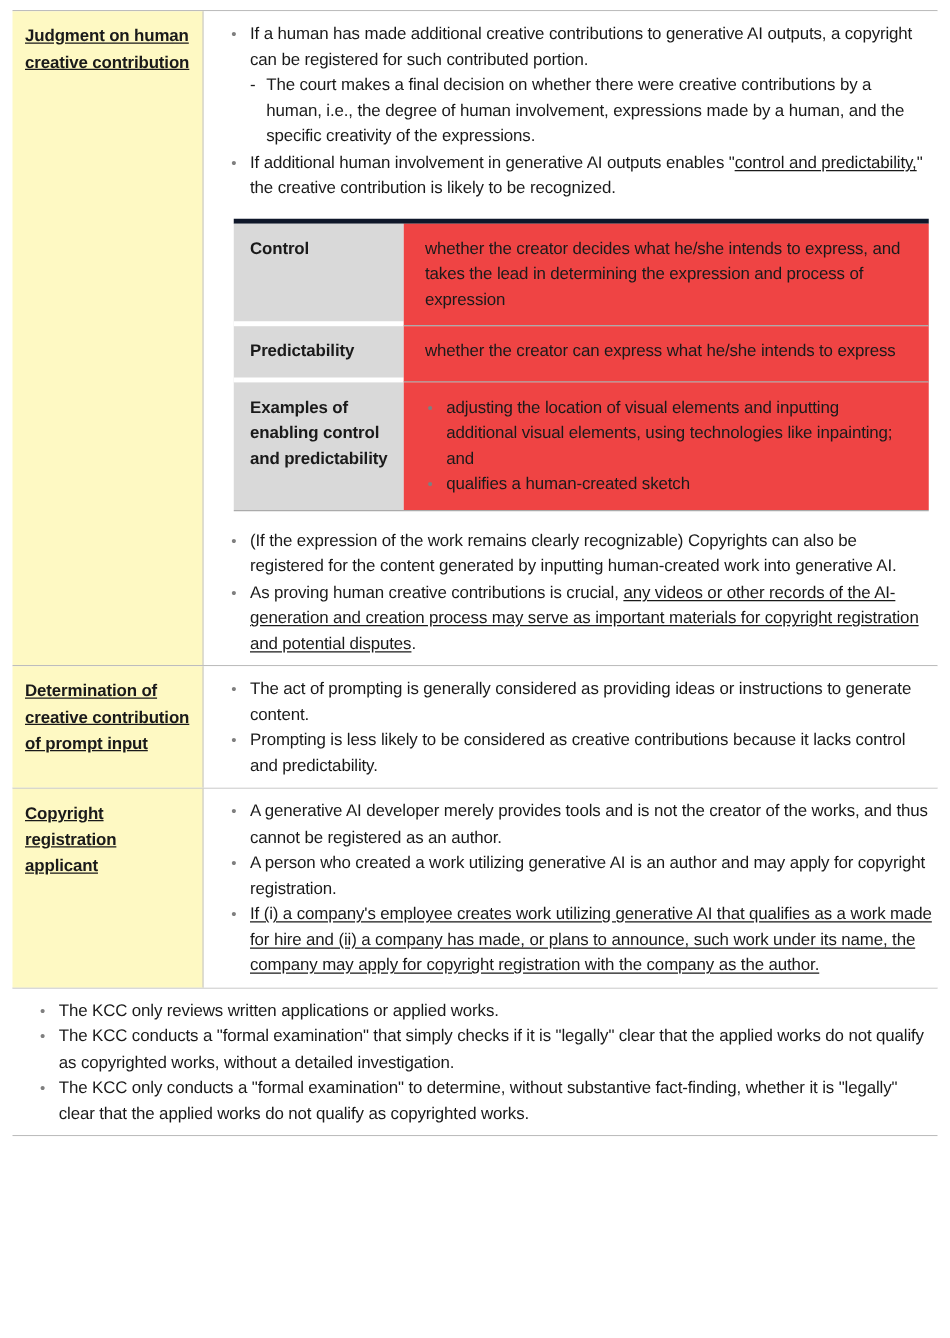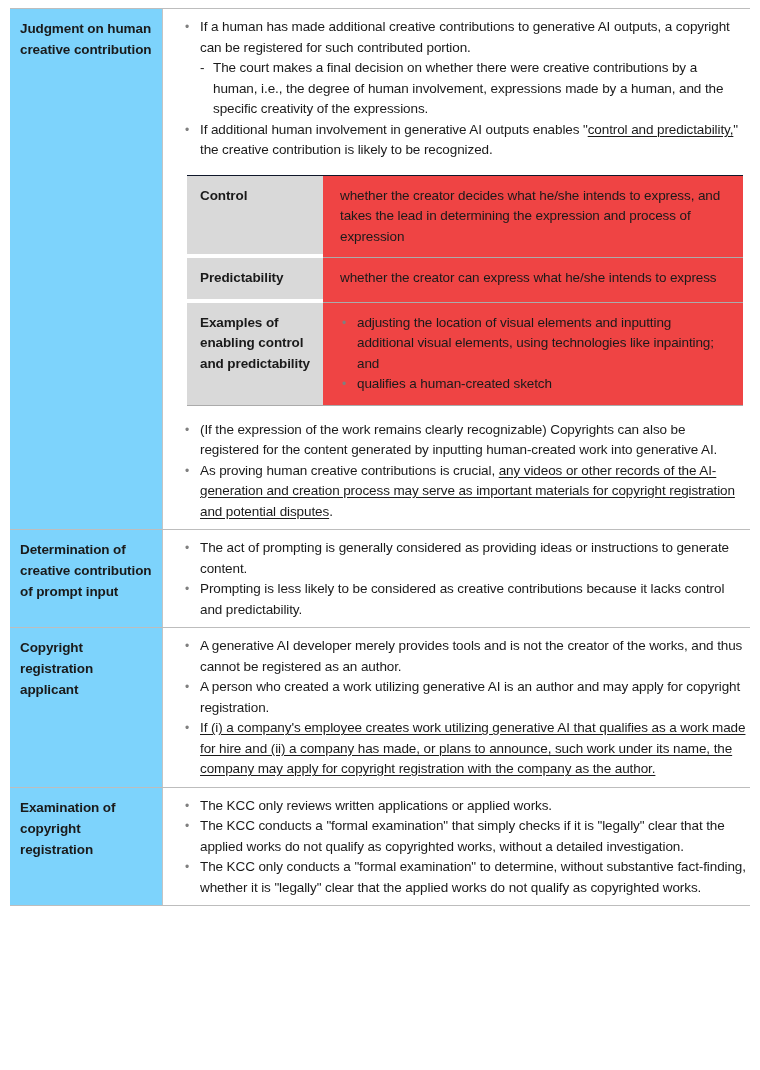--- a/index.html
+++ b/index.html
@@ -19,25 +19,26 @@
   }
   .row{
     display:flex;
     align-items:stretch;
     border-bottom:1px solid #bdbdbd;
   }
   .hcell{
     width:153px;
     min-width:153px;
     box-sizing:border-box;
-    background:#7dd3fc;
+    background:#fef9c3;
     border-right:1px solid #c4c4c4;
     padding:9px 10px 10px 10px;
     font-weight:bold;
     line-height:21px;
+    text-decoration:underline;
   }
   .ccell{
     flex:1;
     box-sizing:border-box;
     padding:8px 2px 7px 0;
     background:#ffffff;
   }
   .li{
     position:relative;
     padding-left:37px;
@@ -62,21 +63,21 @@
     top:0;
     color:#1a1a1a;
   }
   .u{
     text-decoration:underline;
     text-underline-offset:2px;
   }
   
   .ntable{
     margin:14px 5px 14px 24px;
-    border-top:1px solid #0f172a;
+    border-top:4px solid #0f172a;
     border-bottom:1px solid #ababab;
   }
   .nrow{
     display:flex;
     align-items:stretch;
   }
   .nlabel{
     width:136px;
     min-width:136px;
     box-sizing:border-box;
@@ -175,21 +176,20 @@
       <div class="li">
         <span>A person who created a work utilizing generative AI is an author and may apply for copyright registration.</span>
       </div>
       <div class="li">
         <span class="u">If (i) a company's employee creates work utilizing generative AI that qualifies as a work made for hire and (ii) a company has made, or plans to announce, such work under its name, the company may apply for copyright registration with the company as the author.</span>
       </div>
     </div>
   </section>
 
   <section class="row">
-    <div class="hcell">Examination of copyright registration</div>
     <div class="ccell">
       <div class="li">
         <span>The KCC only reviews written applications or applied works.</span>
       </div>
       <div class="li">
         <span>The KCC conducts a "formal examination" that simply checks if it is "legally" clear that the applied works do not qualify as copyrighted works, without a detailed investigation.</span>
       </div>
       <div class="li">
         <span>The KCC only conducts a "formal examination" to determine, without substantive fact-finding, whether it is "legally" clear that the applied works do not qualify as copyrighted works.</span>
       </div>

